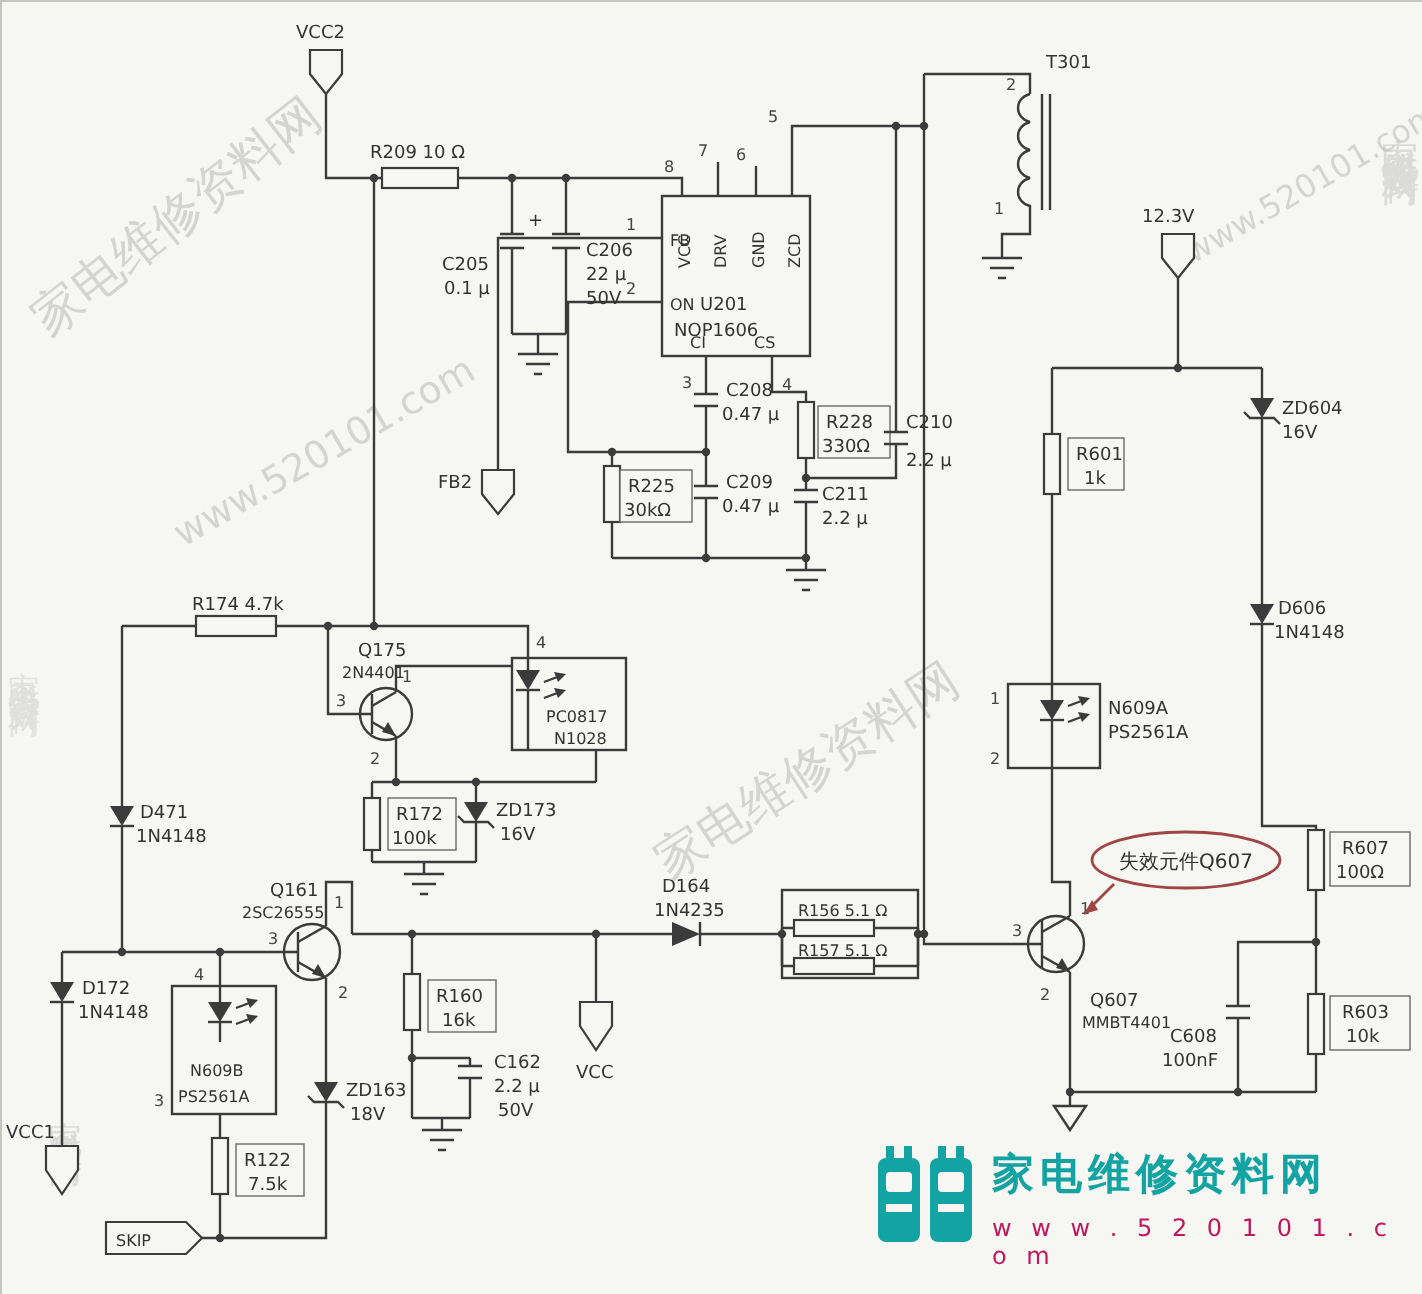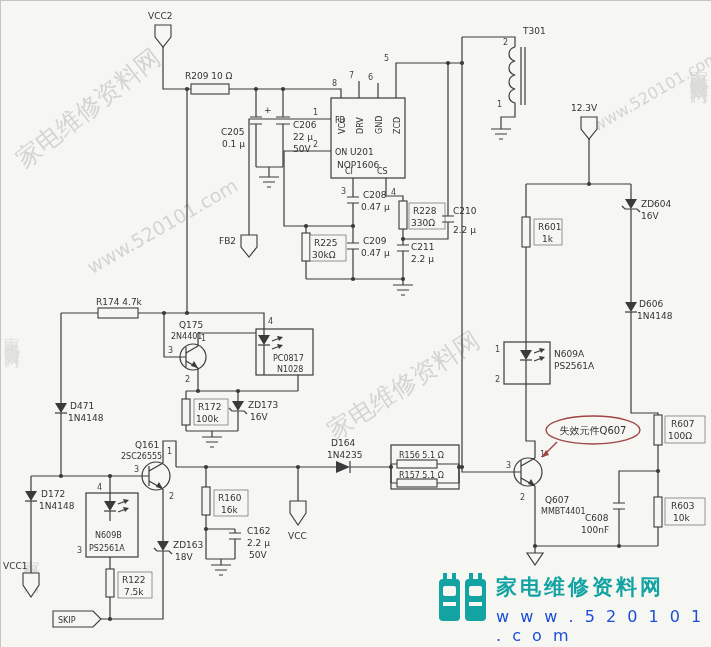--- a/index.html
+++ b/index.html
@@ -10,21 +10,21 @@
       transform-origin:0 0;font-family:"DejaVu Sans",sans-serif;}
   .wm.vert{writing-mode:vertical-rl;letter-spacing:3px;opacity:.4;}
   #logo{position:absolute;left:438px;top:572px;z-index:3;display:flex;align-items:flex-start;gap:10px;}
   .logo-tiles{display:flex;gap:5px;padding-top:6px;}
   .tile{width:21px;height:42px;background:#13a3a3;border-radius:4px;position:relative;}
   .tile::before{content:"";position:absolute;left:4px;top:7px;width:13px;height:10px;background:#f6f6f2;border-radius:2px;}
   .tile::after{content:"";position:absolute;left:4px;top:23px;width:13px;height:4px;background:#f6f6f2;}
   .prong{position:absolute;top:-6px;width:4px;height:6px;background:#13a3a3;}
   .prong.l{left:4px;} .prong.r{right:4px;}
   .logo-title{color:#13a3a3;font-size:21px;font-weight:bold;letter-spacing:3px;}
-  .logo-url{color:#1d4ed8;font-size:16px;letter-spacing:3px;margin-top:6px;}
+  .logo-url{color:#be185d;font-size:12px;letter-spacing:3px;margin-top:6px;}
   
   text{fill:#333;font-size:9px;font-family:"DejaVu Sans",sans-serif;}
   .t8{font-size:8px;} .pin{font-size:8px;fill:#444;}
   .wire{stroke:#3b3b3b;stroke-width:1.2;fill:none;}
   .sym{stroke:#3b3b3b;stroke-width:1.2;fill:none;}
   .solid{fill:#3b3b3b;stroke:none;}
   .body{fill:#f6f6f2;stroke:#3b3b3b;stroke-width:1.1;}
   .lblbox{fill:#f6f6f2;stroke:#6a6a6a;stroke-width:.7;}
   .flag{fill:#f6f6f2;stroke:#3b3b3b;stroke-width:1.1;}
   .boxc{fill:none;stroke:#3b3b3b;stroke-width:1.2;}

